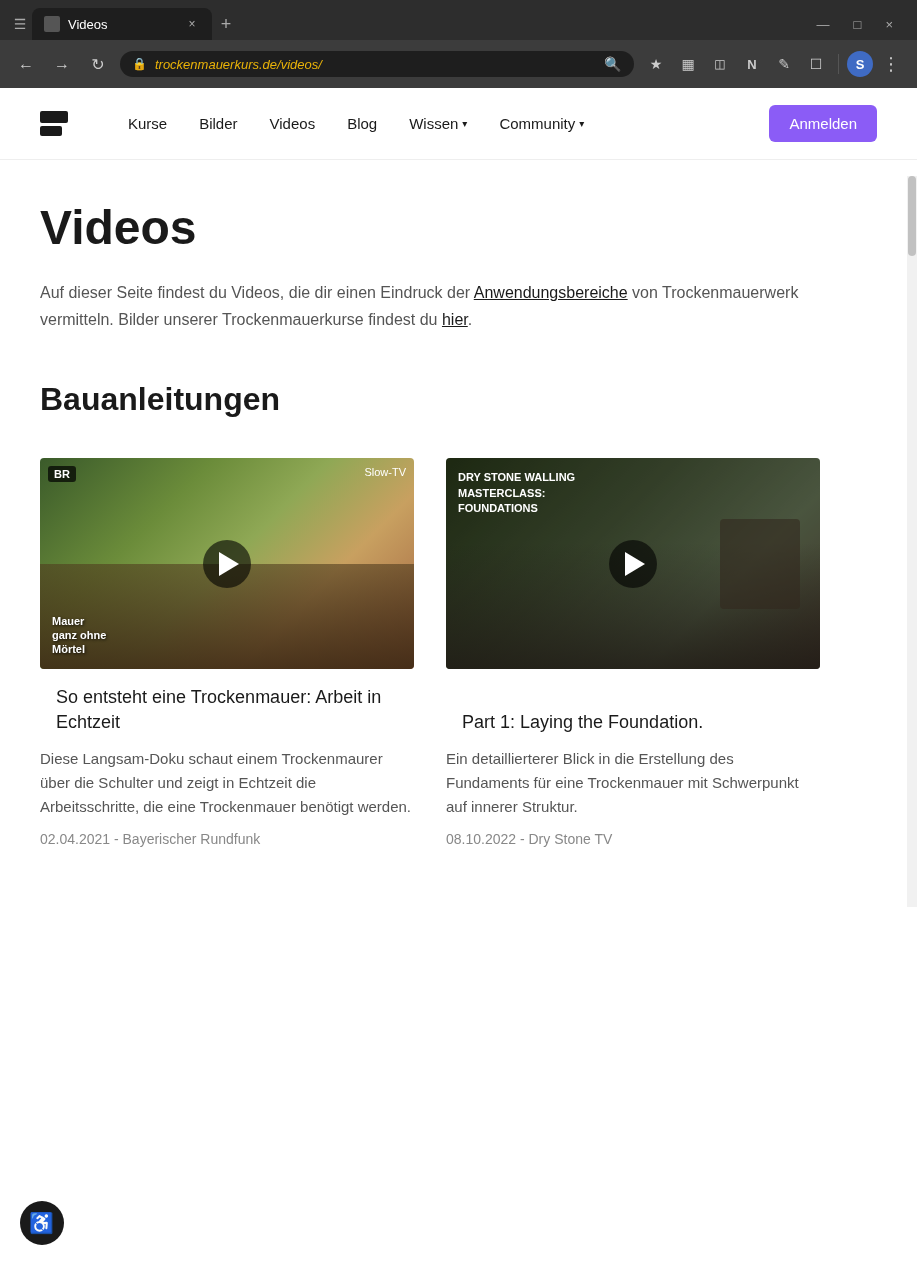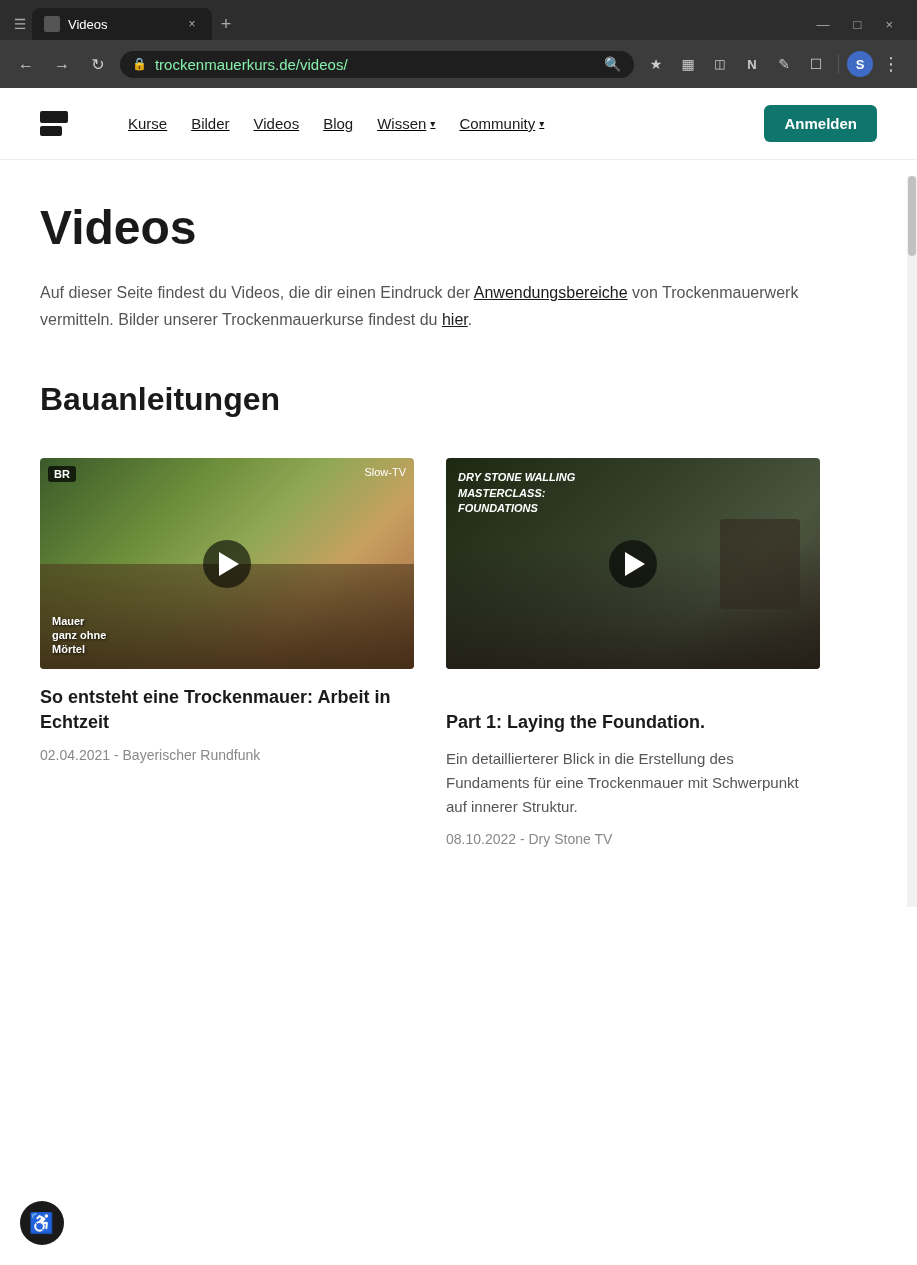--- a/index.html
+++ b/index.html
@@ -12,42 +12,42 @@
     .browser-tab { background: #1e1e1e; border-radius: 8px 8px 0 0; padding: 0 12px; height: 32px; display: flex; align-items: center; gap: 8px; color: #fff; font-size: 13px; min-width: 180px; }
     .browser-tab .tab-favicon { width: 16px; height: 16px; background: #555; border-radius: 2px; flex-shrink: 0; }
     .browser-tab .tab-close { margin-left: auto; width: 16px; height: 16px; display: flex; align-items: center; justify-content: center; color: #aaa; cursor: pointer; border-radius: 50%; font-size: 12px; }
     .new-tab-btn { background: transparent; border: none; color: #aaa; width: 28px; height: 28px; cursor: pointer; font-size: 18px; display: flex; align-items: center; justify-content: center; }
     .browser-window-controls { margin-left: auto; display: flex; gap: 8px; padding-right: 8px; }
 
     .browser-toolbar { background: #3c3c3c; padding: 6px 12px; display: flex; align-items: center; gap: 8px; height: 48px; }
     .nav-btn { background: transparent; border: none; color: #ccc; cursor: pointer; width: 28px; height: 28px; display: flex; align-items: center; justify-content: center; font-size: 16px; border-radius: 50%; }
     .address-bar { flex: 1; background: #1e1e1e; border-radius: 20px; padding: 5px 12px; display: flex; align-items: center; gap: 8px; color: #fff; font-size: 13px; }
     .address-bar .addr-icon { color: #aaa; font-size: 12px; }
-    .address-bar input { background: transparent; border: none; outline: none; color: #86efac; font-size: 15px; flex: 1; }
+    .address-bar input { background: transparent; border: none; outline: none; color: #eab308; font-size: 13px; flex: 1; font-style: italic; }
     .toolbar-icons { display: flex; align-items: center; gap: 4px; }
     .toolbar-icon-btn { background: transparent; border: none; color: #ccc; cursor: pointer; width: 28px; height: 28px; display: flex; align-items: center; justify-content: center; font-size: 14px; border-radius: 50%; }
     .profile-btn { background: #3f6bc4; border-radius: 50%; width: 26px; height: 26px; display: flex; align-items: center; justify-content: center; color: #fff; font-size: 13px; font-weight: bold; cursor: pointer; }
 
     
     .scroll-track { position: absolute; right: 0; top: 88px; width: 10px; height: calc(100% - 88px); background: #f1f1f1; }
     .scroll-thumb { position: absolute; right: 1px; top: 0; width: 8px; height: 80px; background: #c1c1c1; border-radius: 4px; }
 
     
     .website { background: #fff; position: relative; overflow: hidden; }
 
     
     .site-nav { display: flex; align-items: center; padding: 0 40px; height: 72px; border-bottom: 1px solid #eee; background: #fff; }
     .site-logo { display: flex; flex-direction: column; gap: 3px; margin-right: 60px; }
     .logo-block { width: 28px; height: 12px; background: #1a1a1a; border-radius: 2px; }
     .logo-block-small { width: 22px; height: 10px; background: #1a1a1a; border-radius: 2px; }
-    .nav-links { display: flex; align-items: center; gap: 24px; flex: 1; text-decoration: underline; }
+    .nav-links { display: flex; align-items: center; gap: 32px; flex: 1; }
     .nav-link { text-decoration: none; color: #1a1a1a; font-size: 15px; font-weight: 400; cursor: pointer; }
     .nav-link-dropdown { display: flex; align-items: center; gap: 4px; text-decoration: none; color: #1a1a1a; font-size: 15px; cursor: pointer; }
     .nav-link-dropdown .chevron { font-size: 10px; }
-    .anmelden-btn { background: #0f766e; color: #fff; border: none; border-radius: 6px; padding: 10px 20px; font-size: 15px; font-weight: 700; cursor: pointer; margin-left: auto; }
+    .anmelden-btn { background: #8b5cf6; color: #fff; border: none; border-radius: 6px; padding: 10px 20px; font-size: 15px; font-weight: 400; cursor: pointer; margin-left: auto; }
 
     
     .main-content { padding: 40px 40px 60px 40px; max-width: 860px; }
 
     .page-title { font-size: 48px; font-weight: 700; color: #1a1a1a; margin-bottom: 24px; }
     .page-description { font-size: 20px; line-height: 1.5; color: #1a1a1a; margin-bottom: 32px; font-weight: 400; }
     .page-subtitle { font-size: 16px; line-height: 1.7; color: #555; margin-bottom: 48px; }
     .page-subtitle a { color: #1a1a1a; text-decoration: underline; }
 
     .section-title { font-size: 32px; font-weight: 700; color: #1a1a1a; margin-bottom: 40px; }
@@ -60,23 +60,23 @@
     .play-triangle { width: 0; height: 0; border-top: 12px solid transparent; border-bottom: 12px solid transparent; border-left: 20px solid #fff; margin-left: 4px; }
 
     
     .thumb-1 { background: linear-gradient(135deg, #3a5a2a 0%, #6b8c3a 30%, #8fa855 50%, #c8a060 70%, #a06040 100%); }
     .thumb-1-badge-br { position: absolute; top: 8px; left: 8px; background: rgba(0,0,0,0.7); color: #fff; font-size: 11px; font-weight: bold; padding: 2px 6px; border-radius: 3px; }
     .thumb-1-badge-slow { position: absolute; top: 8px; right: 8px; color: #fff; font-size: 11px; }
     .thumb-1-text { position: absolute; bottom: 12px; left: 12px; color: #fff; font-size: 11px; font-weight: 700; line-height: 1.3; text-shadow: 1px 1px 3px rgba(0,0,0,0.8); }
 
     
     .thumb-2 { background: linear-gradient(135deg, #2a3a1a 0%, #4a5a3a 40%, #6a7a5a 70%, #5a4a3a 100%); }
-    .thumb-2-text { position: absolute; top: 12px; left: 12px; color: #fff; font-size: 11px; font-weight: 700; line-height: 1.4; font-style: italic; }
-
-    .video-title { font-size: 18px; font-weight: 700; color: #1a1a1a; margin-bottom: 12px; line-height: 1.4; }
+    .thumb-2-text { position: absolute; top: 12px; left: 12px; color: #fff; font-size: 11px; font-weight: 700; line-height: 1.4; }
+
+    .video-title { font-size: 18px; font-weight: 400; color: #1a1a1a; margin-bottom: 12px; line-height: 1.4; margin-left: 16px; }
     .video-description { font-size: 15px; line-height: 1.6; color: #555; margin-bottom: 12px; }
     .video-meta { font-size: 14px; color: #888; }
 
     .site-accessibility { position: fixed; bottom: 20px; left: 20px; width: 44px; height: 44px; background: #1a1a1a; border-radius: 50%; display: flex; align-items: center; justify-content: center; cursor: pointer; z-index: 999; }
     .accessibility-icon { color: #fff; font-size: 20px; }
   </style>
 </head>
 <body>
 
 <div class="browser-chrome">
@@ -167,20 +167,21 @@
           <div class="thumb-1-text">
             <span>Mauer</span><br>
             <span>ganz ohne</span><br>
             <span>Mörtel</span>
           </div>
           <div class="play-overlay">
             <div class="play-triangle"></div>
           </div>
         </div>
         <h3 class="video-title">So entsteht eine Trockenmauer: Arbeit in Echtzeit</h3>
+        <p class="video-description">Diese Langsam-Doku schaut einem Trockenmaurer über die Schulter und zeigt in Echtzeit die Arbeitsschritte, die eine Trockenmauer benötigt werden.</p>
         <span class="video-meta">02.04.2021 - Bayerischer Rundfunk</span>
       </div>
 
       <div class="video-card">
         <div class="video-thumbnail thumb-2">
 
           <div style="position:absolute;inset:0;background:rgba(0,0,0,0.3);"></div>
 
           <div style="position:absolute;bottom:0;left:0;right:0;height:60%;background:linear-gradient(to bottom, transparent, rgba(30,25,20,0.8));"></div>
           <div style="position:absolute;top:50%;right:20px;transform:translateY(-50%);width:80px;height:90px;background:rgba(50,40,30,0.6);border-radius:4px;"></div>

